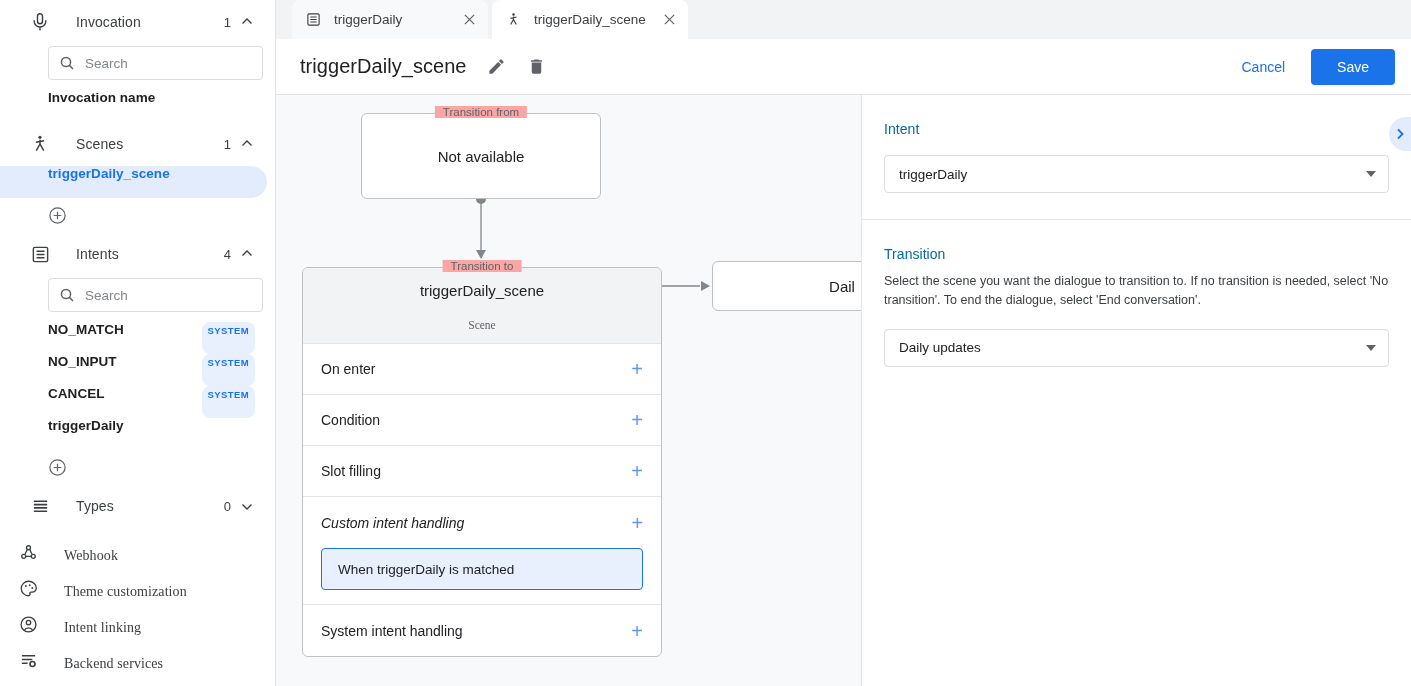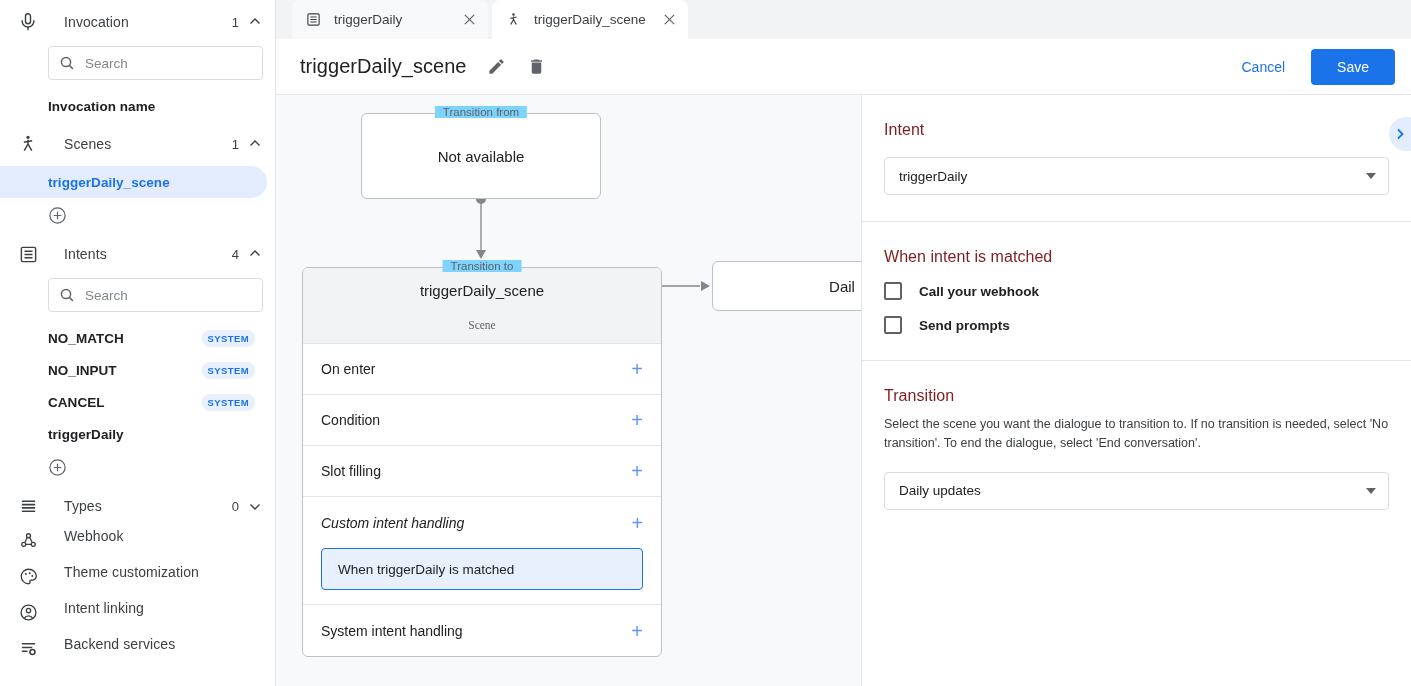--- a/index.html
+++ b/index.html
@@ -17,22 +17,23 @@
   
   .sidebar {
     width: 276px; height: 686px; flex: 0 0 276px;
     background: #ffffff;
     border-right: 1px solid #e3e5e8;
     overflow: hidden;
     position: relative;
   }
   .sb-section-head {
     display: flex; align-items: center;
-    height: 44px; padding: 0 14px 0 16px;
+    height: 44px; padding: 0 22px 0 16px;
     cursor: pointer;
+    margin-left: 12px;
   }
   .sb-ico {
     width: 24px; height: 24px; flex: 0 0 24px;
     display: flex; align-items: center; justify-content: center;
     color: #3c4043;
   }
   .sb-ico svg { display: block; }
   .sb-head-label {
     margin-left: 24px;
     font-size: 14px; color: #3c4043; font-weight: 400;
@@ -52,21 +53,21 @@
     background: #fff;
   }
   .sb-search .s-ico { width: 16px; height: 16px; color: #5f6368; flex: 0 0 16px; display:flex; }
   .sb-search .s-ico svg { display:block; }
   .sb-search .s-txt {
     margin-left: 10px; font-size: 13.5px; color: #80868b;
     flex: 1 1 auto; white-space: nowrap; overflow: hidden;
   }
 
   .sb-item {
-    height: 32px; display: flex; align-items: center;
+    height: 32px; display: flex; 
     padding-left: 48px; padding-right: 12px;
     font-size: 13.5px; font-weight: bold; color: #202124;
     cursor: pointer; letter-spacing: .05px;
     margin-right: 8px;
     border-radius: 0 16px 16px 0;
   }
   .sb-item.active {
     background: #e3ecfd;
     color: #1a73e8;
   }
@@ -77,22 +78,22 @@
     padding: 3px 6px; border-radius: 8px;
     margin-left: auto; flex: 0 0 auto;
   }
   .sb-add {
     height: 34px; display: flex; align-items: center;
     padding-left: 48px; cursor: pointer;
   }
   .sb-add svg { display: block; color: #5f6368; }
 
   .sb-nav {
-    height: 36px; display: flex; align-items: flex-start;
-    padding: 0 14px 0 16px; cursor: pointer;
+    height: 36px; display: flex; align-items: flex-end;
+    padding: 0 14px 0 16px; cursor: pointer; font-family: Liberation Serif, serif;
   }
   .sb-nav .lbl {
     margin-left: 24px; font-size: 14px; color: #3c4043;
     flex: 1 1 auto; letter-spacing: .1px;
   }
 
   
   .main { flex: 1 1 auto; height: 686px; position: relative; background: #fff; overflow: hidden; }
 
   
@@ -158,21 +159,21 @@
   }
   .node {
     position: absolute;
     border: 1px solid #bdc1c6;
     border-radius: 6px;
     background: #ffffff;
   }
   .node-legend {
     position: absolute; top: -8px; left: 50%;
     transform: translateX(-50%);
-    background: #7dd3fc;
+    background: #fca5a5;
     padding: 0 8px;
     font-size: 11.5px; color: #5f6368;
     white-space: nowrap;
   }
 
   
   #node-from { left: 85px; top: 18px; width: 240px; height: 86px; }
   #node-from .nf-text {
     height: 100%; display: flex; align-items: center; justify-content: center;
     font-size: 15px; color: #202124;
@@ -220,21 +221,21 @@
 
   svg.wires { position: absolute; inset: 0; width: 100%; height: 100%; pointer-events: none; }
 
   
   .panel {
     width: 549px; flex: 0 0 549px; height: 100%;
     background: #fff; position: relative; overflow: hidden;
   }
   .panel-sec { padding: 26px 22px 26px 22px; border-bottom: 1px solid #e3e5e8; }
   .panel-sec.last { border-bottom: none; }
-  .panel-h { font-size: 16px; color: #7f1d1d; letter-spacing: .05px; }
+  .panel-h { font-size: 14px; color: #0369a1; letter-spacing: .05px; }
   .panel-desc { font-size: 12.5px; color: #3c4043; line-height: 1.55; margin-top: 10px; max-width: 512px; }
   .select {
     margin-top: 18px; height: 38px;
     border: 1px solid #dadce0; border-radius: 4px;
     display: flex; align-items: center;
     padding: 0 12px 0 14px; cursor: pointer; background: #fff;
   }
   .select .sv { font-size: 13.5px; color: #202124; flex: 1 1 auto; }
   .select .caret {
     width: 0; height: 0; border-left: 5px solid transparent;
@@ -545,31 +546,20 @@
         </div>
 
         <div class="panel-sec">
           <div class="panel-h">Intent</div>
           <div class="select">
             <span class="sv">triggerDaily</span>
             <span class="caret"></span>
           </div>
         </div>
 
-        <div class="panel-sec">
-          <div class="panel-h">When intent is matched</div>
-          <div class="cbrow">
-            <span class="cb"></span>
-            <span class="cbl">Call your webhook</span>
-          </div>
-          <div class="cbrow">
-            <span class="cb"></span>
-            <span class="cbl">Send prompts</span>
-          </div>
-        </div>
 
         <div class="panel-sec last">
           <div class="panel-h">Transition</div>
           <div class="panel-desc">Select the scene you want the dialogue to transition to. If no transition is needed, select 'No transition'. To end the dialogue, select 'End conversation'.</div>
           <div class="select">
             <span class="sv">Daily updates</span>
             <span class="caret"></span>
           </div>
         </div>
 

